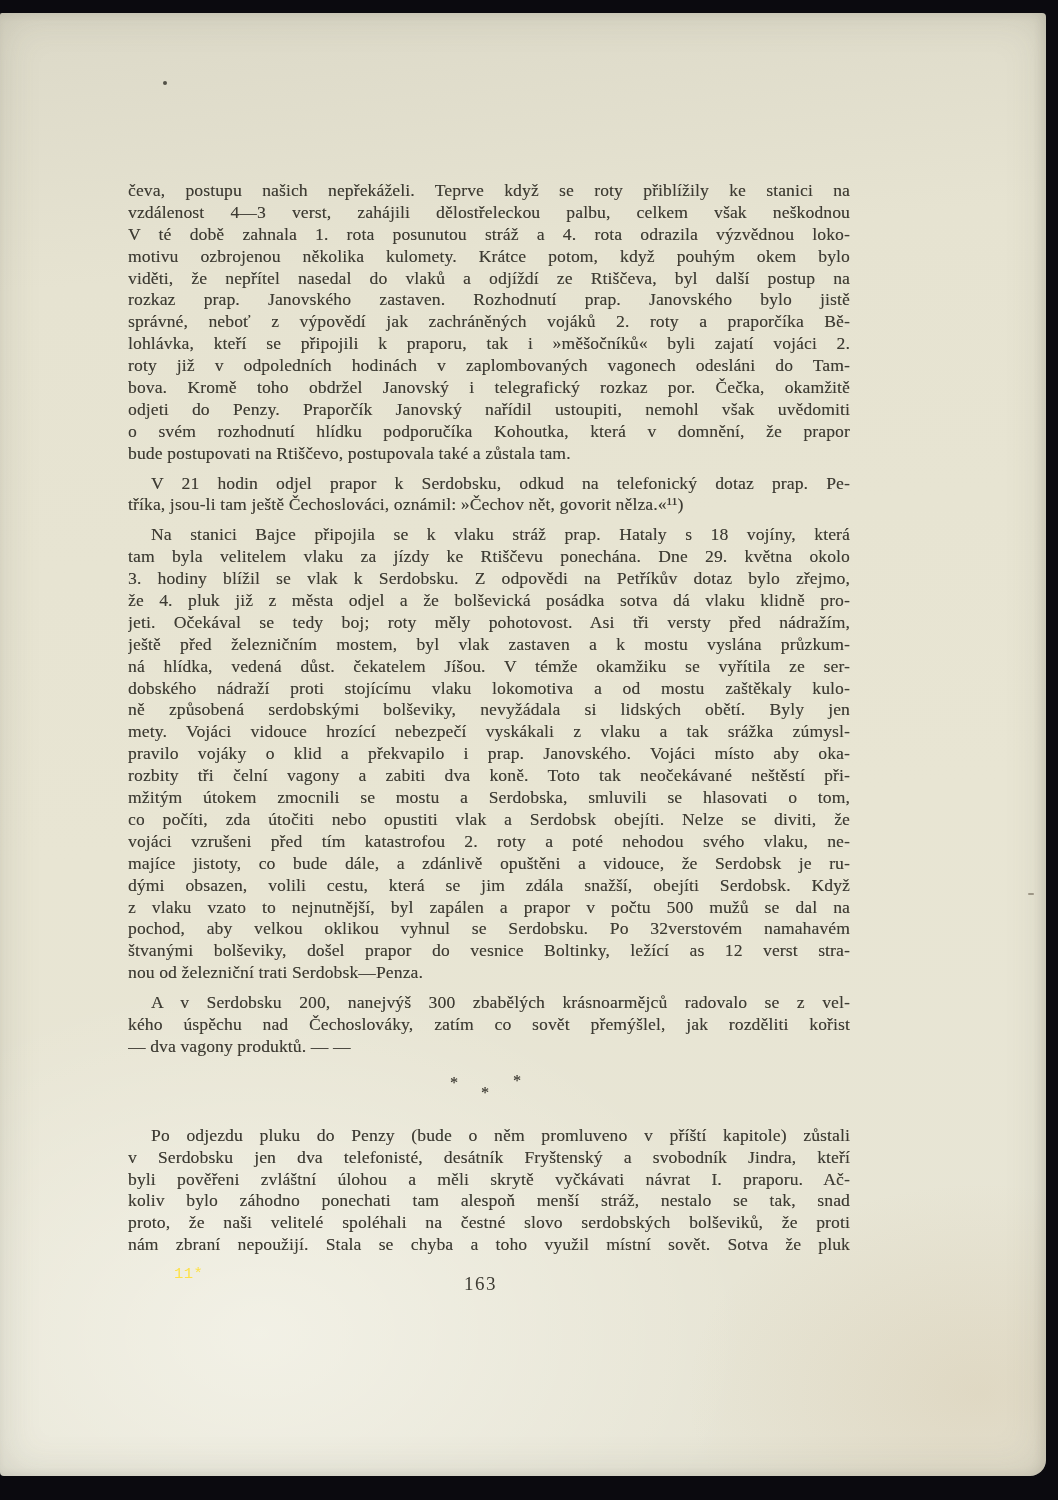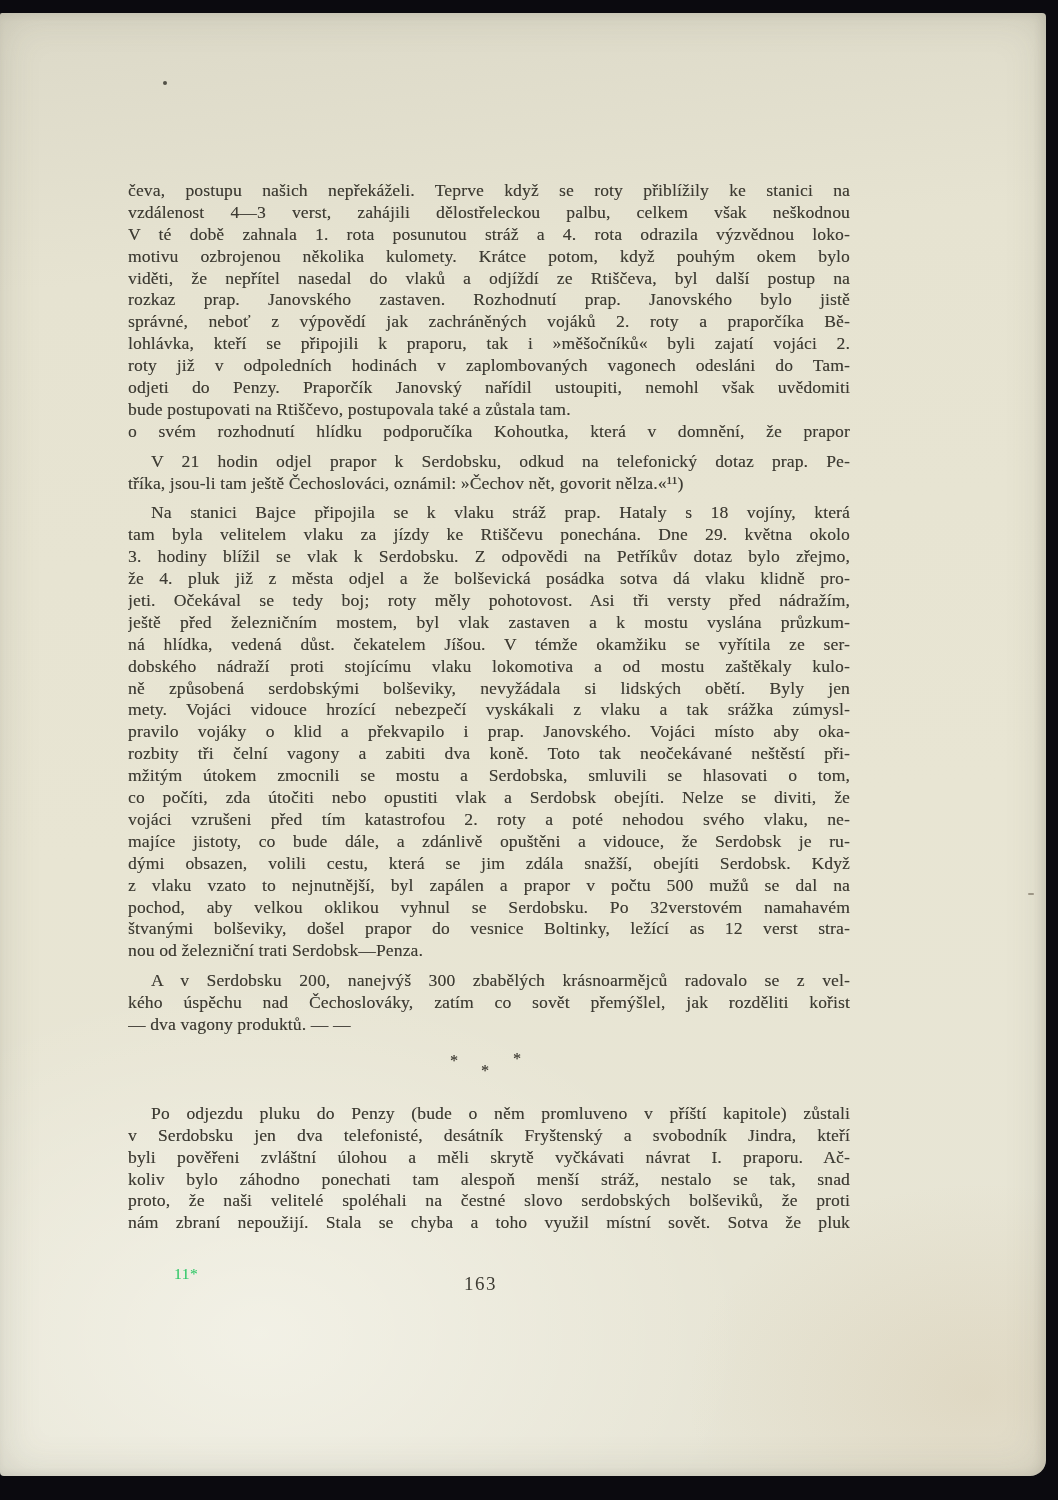--- a/index.html
+++ b/index.html
@@ -65,22 +65,23 @@
     color: #3d3b33;
   }
   .separator .ast0 { left: calc(50% - 39px); top: 9px; }
   .separator .ast1 { left: calc(50% + 24px); top: 7px; }
   .separator .ast2 { left: calc(50% - 8px); top: 19px; }
   .footer-sig {
     position: absolute;
     left: 174px;
     top: 1265px;
     font-size: 15.5px;
-    color: #22c55e;
+    color: #fde047;
     letter-spacing: 0.5px;
+    font-family: Liberation Mono, monospace;
   }
   .footer-page {
     position: absolute;
     left: 464px;
     top: 1273px;
     font-size: 19px;
     color: #3d3b33;
     letter-spacing: 1.5px;
   }
   .speck {
@@ -114,23 +115,24 @@
       <div class="para">
         <div class="tline">čeva, postupu našich nepřekáželi. Teprve když se roty přiblížily ke stanici na</div>
         <div class="tline">vzdálenost 4—3 verst, zahájili dělostřeleckou palbu, celkem však neškodnou</div>
         <div class="tline">V té době zahnala 1. rota posunutou stráž a 4. rota odrazila výzvědnou loko-</div>
         <div class="tline">motivu ozbrojenou několika kulomety. Krátce potom, když pouhým okem bylo</div>
         <div class="tline">viděti, že nepřítel nasedal do vlaků a odjíždí ze Rtiščeva, byl další postup na</div>
         <div class="tline">rozkaz prap. Janovského zastaven. Rozhodnutí prap. Janovského bylo jistě</div>
         <div class="tline">správné, neboť z výpovědí jak zachráněných vojáků 2. roty a praporčíka Bě-</div>
         <div class="tline">lohlávka, kteří se připojili k praporu, tak i »měšočníků« byli zajatí vojáci 2.</div>
         <div class="tline">roty již v odpoledních hodinách v zaplombovaných vagonech odesláni do Tam-</div>
+        <div class="tline">bova. Kromě toho obdržel Janovský i telegrafický rozkaz por. Čečka, okamžitě</div>
         <div class="tline">odjeti do Penzy. Praporčík Janovský nařídil ustoupiti, nemohl však uvědomiti</div>
+        <div class="tline">o svém rozhodnutí hlídku podporučíka Kohoutka, která v domnění, že prapor</div>
         <div class="tline last">bude postupovati na Rtiščevo, postupovala také a zůstala tam.</div>
-        <div class="tline">o svém rozhodnutí hlídku podporučíka Kohoutka, která v domnění, že prapor</div>
       </div>
       <div class="para">
         <div class="tline indent">V 21 hodin odjel prapor k Serdobsku, odkud na telefonický dotaz prap. Pe-</div>
         <div class="tline last">tříka, jsou-li tam ještě Čechoslováci, oznámil: »Čechov nět, govorit nělza.«¹¹)</div>
       </div>
       <div class="para">
         <div class="tline indent">Na stanici Bajce připojila se k vlaku stráž prap. Hataly s 18 vojíny, která</div>
         <div class="tline">tam byla velitelem vlaku za jízdy ke Rtiščevu ponechána. Dne 29. května okolo</div>
         <div class="tline">3. hodiny blížil se vlak k Serdobsku. Z odpovědi na Petříkův dotaz bylo zřejmo,</div>
         <div class="tline">že 4. pluk již z města odjel a že bolševická posádka sotva dá vlaku klidně pro-</div>

